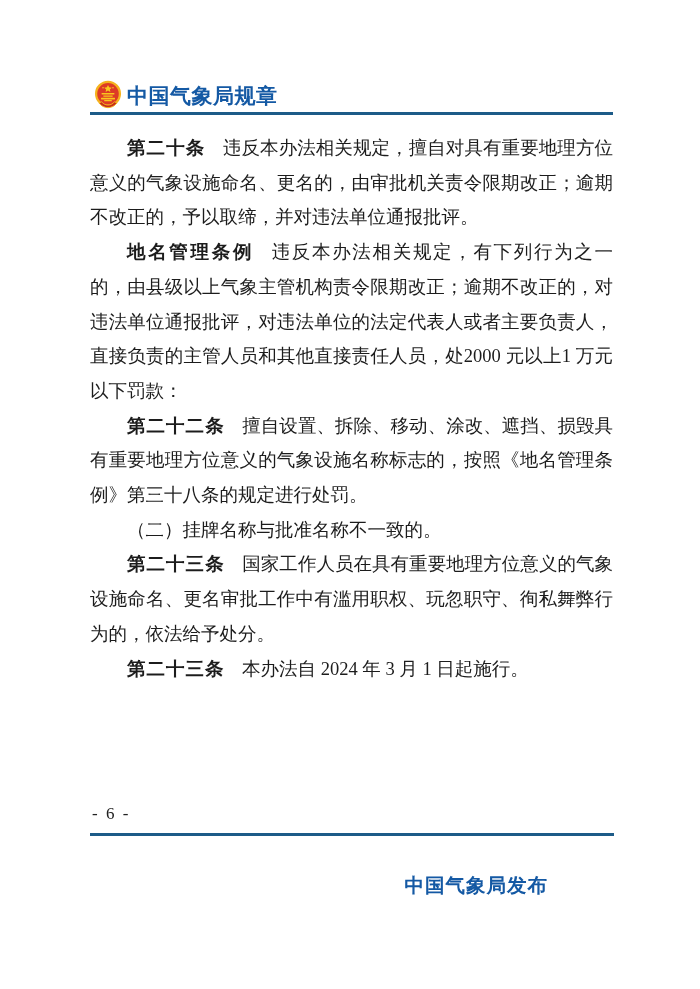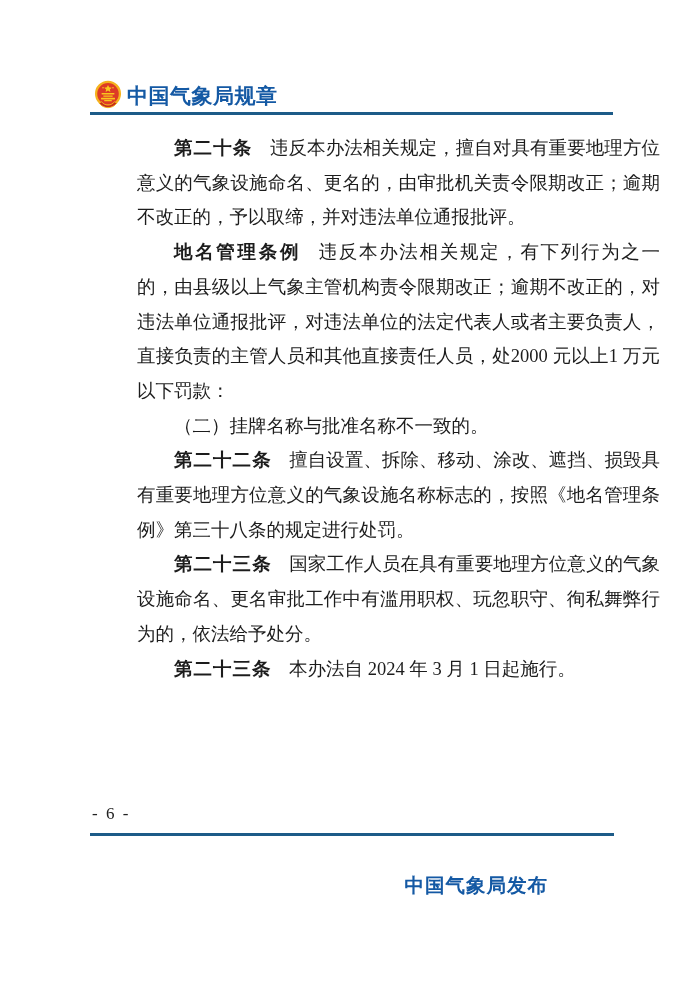--- a/index.html
+++ b/index.html
@@ -19,21 +19,21 @@
   .hdr-title{
     position:absolute;left:37px;top:4px;
     font-family:"Liberation Sans","DejaVu Sans",sans-serif;
     font-size:21px;font-weight:bold;color:#1459a4;letter-spacing:.5px;
     white-space:nowrap;
   }
   .hdr-rule{position:absolute;left:90px;top:112px;width:523px;height:3px;background:#1d5b88;}
 
   
   .content{
-    position:absolute;left:90px;top:131px;width:523px;margin-left:47px;
+    position:absolute;left:90px;top:131px;width:523px;
   }
   .content p{
     margin:0;
     font-size:18.5px;
     line-height:34.7px;
     text-indent:2em;
     text-align:justify;
     color:#1c1c1c;
   }
   .content .term{
@@ -81,22 +81,22 @@
         <path d="M6.2 26.5 a12.4 12.4 0 0 0 19.6 0 l-2.1-2.2 a9.4 9.4 0 0 1 -15.4 0 z" fill="#c42d1c" stroke="#f5b31e" stroke-width="1.1"></path>
       </svg>
     </span>
     <span class="hdr-title">中国气象局规章</span>
   </div>
   <div class="hdr-rule"></div>
 
   <div class="content">
       <p><strong class="term">第二十条</strong><span>违反本办法相关规定，擅自对具有重要地理方位意义的气象设施命名、更名的，由审批机关责令限期改正；逾期不改正的，予以取缔，并对违法单位通报批评。</span></p>
       <p><strong class="term">地名管理条例</strong><span>违反本办法相关规定，有下列行为之一的，由县级以上气象主管机构责令限期改正；逾期不改正的，对违法单位通报批评，对违法单位的法定代表人或者主要负责人，直接负责的主管人员和其他直接责任人员，处2000 元以上1 万元以下罚款：</span></p>
+      <p><strong class="term">第二十二条</strong><span>擅自设置、拆除、移动、涂改、遮挡、损毁具有重要地理方位意义的气象设施名称标志的，按照《地名管理条例》第三十八条的规定进行处罚。</span></p>
       <p><span>（二）挂牌名称与批准名称不一致的。</span></p>
-      <p><strong class="term">第二十二条</strong><span>擅自设置、拆除、移动、涂改、遮挡、损毁具有重要地理方位意义的气象设施名称标志的，按照《地名管理条例》第三十八条的规定进行处罚。</span></p>
       <p><strong class="term">第二十三条</strong><span>国家工作人员在具有重要地理方位意义的气象设施命名、更名审批工作中有滥用职权、玩忽职守、徇私舞弊行为的，依法给予处分。</span></p>
       <p><strong class="term">第二十三条</strong><span>本办法自 2024 年 3 月 1 日起施行。</span></p>
     </div>
 
   <div class="page-num">- 6 -</div>
   <div class="ftr-rule"></div>
   <div class="publisher">中国气象局发布</div>
 
 </div>
 

